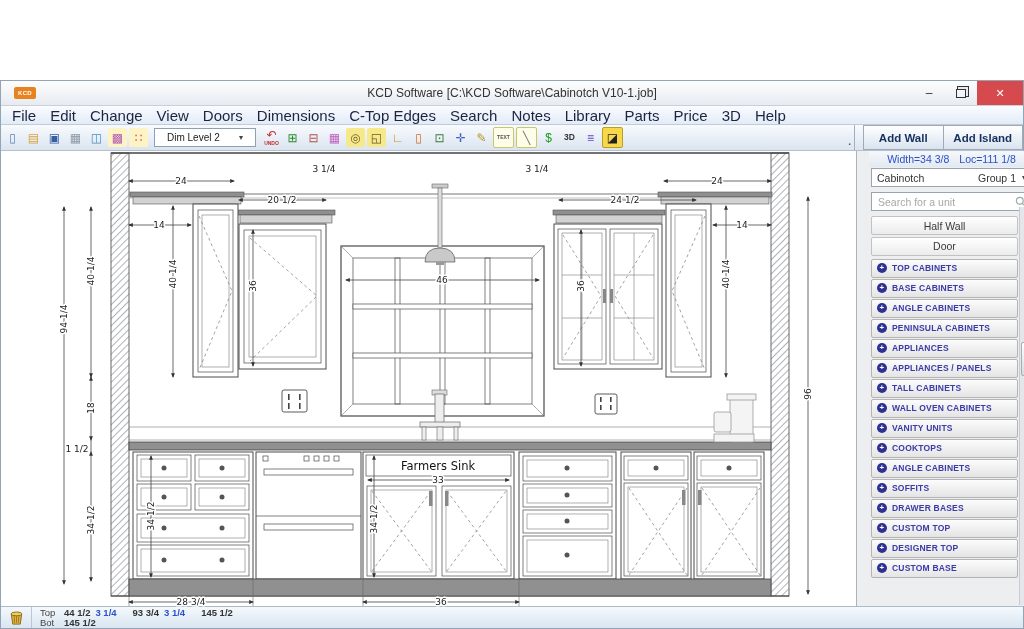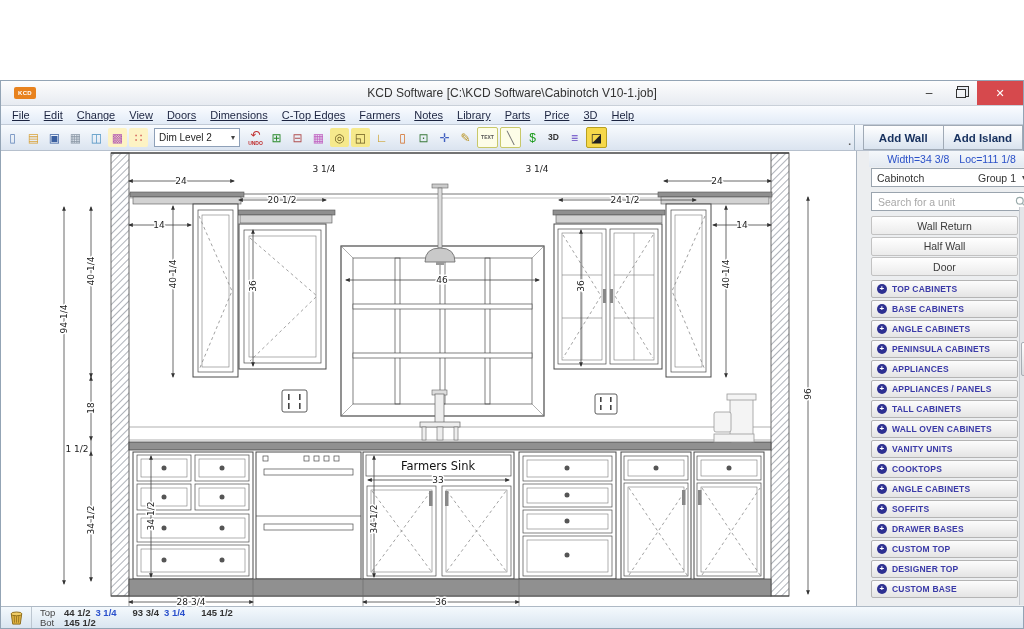--- a/index.html
+++ b/index.html
@@ -13,30 +13,30 @@
   .app-icon{margin-left:13px;background:#e8821e;color:#fff;font-size:6px;font-weight:bold;
     padding:3px 4px;border-radius:2px;letter-spacing:.3px;}
   .title-text{position:absolute;left:0;right:0;text-align:center;font-size:12px;color:#333;}
   .win-controls{margin-left:auto;display:flex;height:100%;align-items:stretch;position:relative;}
   .wc{width:32px;display:flex;align-items:center;justify-content:center;font-size:12px;color:#333;}
   .wc.close{width:46px;background:#d6494d;color:#fff;font-size:11px;}
   .maxbox{width:8px;height:7px;border:1px solid #333;background:transparent;box-shadow:2px -2px 0 0 #e7ebf1,2px -2px 0 1px #333;}
   
   .menu-bar{height:18px;background:linear-gradient(#fafcff,#e2ebf7);border-bottom:1px solid #c2cbd7;
     display:flex;align-items:center;padding-left:4px;flex:0 0 auto;}
-  .menu-item{font-size:11px;color:#1c2440;padding:1px 7px;white-space:nowrap;text-decoration:underline;}
+  .menu-item{font-size:15px;color:#1c2440;padding:1px 7px;white-space:nowrap;}
   
   .toolbar{height:25px;background:linear-gradient(#f8fbfe,#dbe4f0);border-bottom:1px solid #b6c0cd;
     display:flex;align-items:center;flex:0 0 auto;}
   .tb-group{display:flex;align-items:center;height:100%;padding:0 1px;}
   .tb-icon{width:19px;height:19px;display:flex;flex-direction:column;align-items:center;justify-content:center;
     font-size:12px;line-height:1;border-radius:2px;margin:0 1px;}
   .tb-lbl{font-weight:bold;line-height:1;}
   .dim-select{width:76px;height:17px;background:#fff;border:1px solid #8ea0b8;display:flex;align-items:center;
-    justify-content:space-between;padding:0 4px;font-size:10px;color:#222;margin:0 4px;}
+    justify-content:space-between;padding:0 12px;font-size:10px;color:#222;margin:0 4px;}
   .caret{font-size:8px;color:#444;}
   .tb-spacer{flex:1;}
   .tb-overflow{width:9px;height:21px;display:flex;align-items:flex-end;justify-content:center;
     font-size:6px;color:#555;padding-bottom:2px;}
   .action-buttons{width:168px;height:100%;display:flex;border-left:1px solid #9fb0c0;flex:0 0 auto;}
   .action-btn{flex:1;font-family:"Liberation Sans",sans-serif;font-size:11.5px;font-weight:bold;color:#16305e;
     background:linear-gradient(#ffffff,#d9e3ef);border:1px solid #a0aab6;border-left-width:0;}
   .action-btn:first-child{border-left-width:1px;margin-left:8px;}
   
   .main{flex:1;display:flex;min-height:0;}
@@ -118,21 +118,21 @@
     </div>
 
     <div class="menu-bar">
         <span class="menu-item">File</span>
         <span class="menu-item">Edit</span>
         <span class="menu-item">Change</span>
         <span class="menu-item">View</span>
         <span class="menu-item">Doors</span>
         <span class="menu-item">Dimensions</span>
         <span class="menu-item">C-Top Edges</span>
-        <span class="menu-item">Farmers</span>
+        <span class="menu-item">Search</span>
         <span class="menu-item">Notes</span>
         <span class="menu-item">Library</span>
         <span class="menu-item">Parts</span>
         <span class="menu-item">Price</span>
         <span class="menu-item">3D</span>
         <span class="menu-item">Help</span>
       </div>
 
     <div class="toolbar">
       <div class="tb-group" id="tb-left">
@@ -515,21 +515,20 @@
           </span>
         </div>
         <div class="search-box">
           <input type="text" placeholder="Search for a unit" style="">
           <svg class="mag" width="12" height="12" viewBox="0 0 12 12">
             <circle cx="4.8" cy="4.8" r="3.4" fill="none" stroke="#9aa" stroke-width="1.2"></circle>
             <line x1="7.5" y1="7.5" x2="11" y2="11" stroke="#9aa" stroke-width="1.2"></line>
           </svg>
         </div>
         <div class="unit-list">
-            <div class="unit-row">Wall Return</div>
             <div class="unit-row">Half Wall</div>
             <div class="unit-row">Door</div>
           </div>
         <div class="category-list">
             <div class="cat-btn">
               <span class="plus-circle">+</span>
               <span>TOP CABINETS</span>
             </div>
             <div class="cat-btn">
               <span class="plus-circle">+</span>

